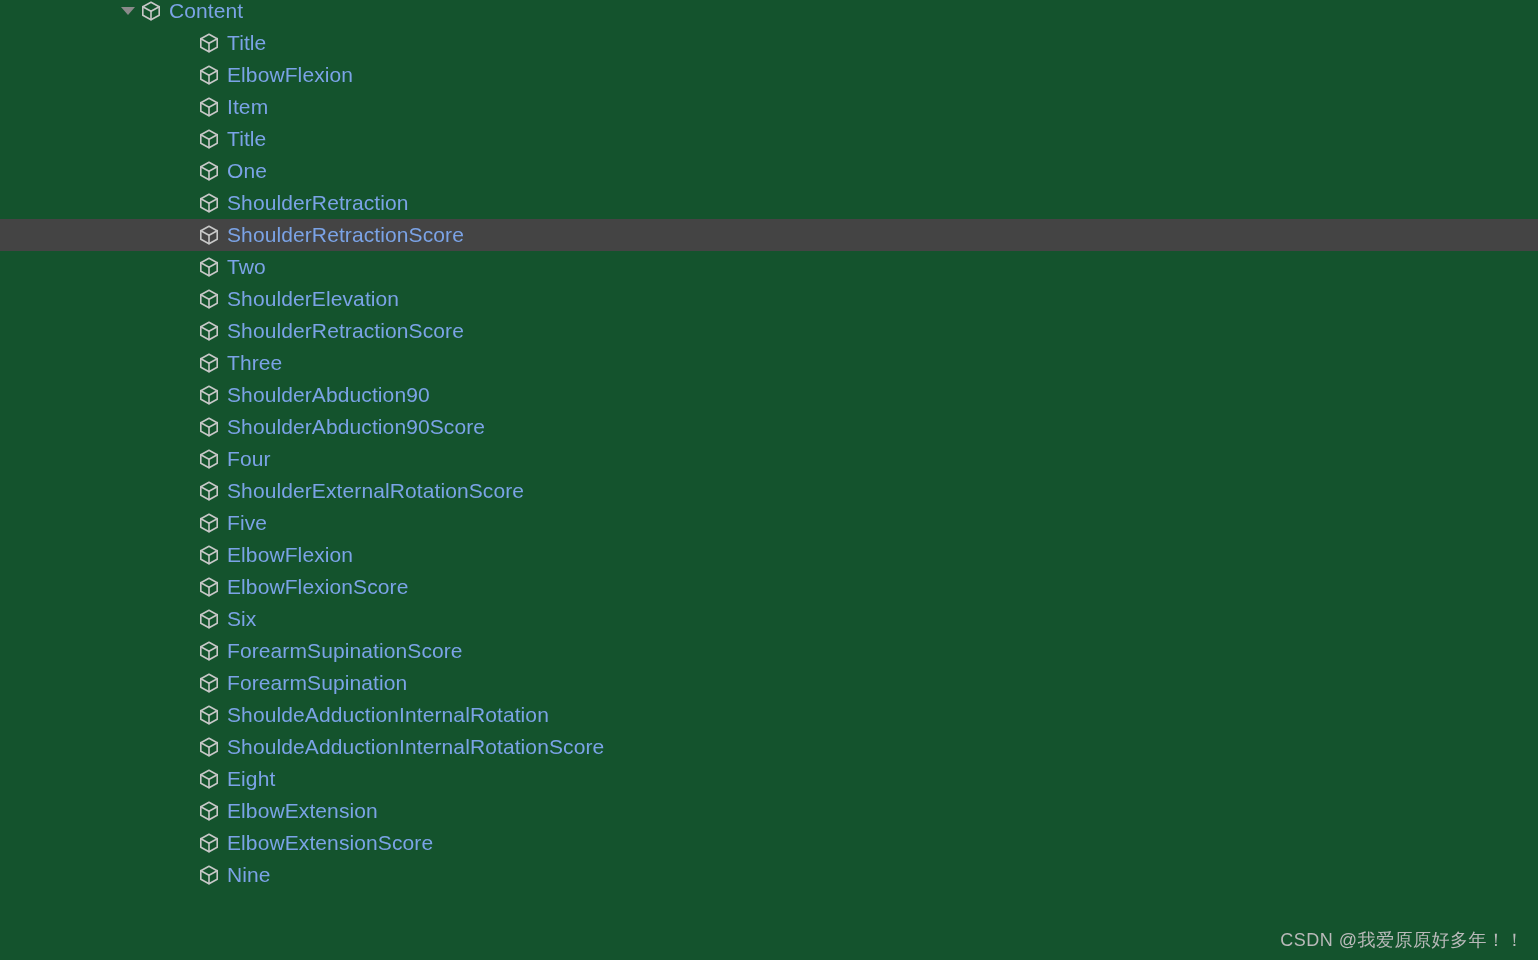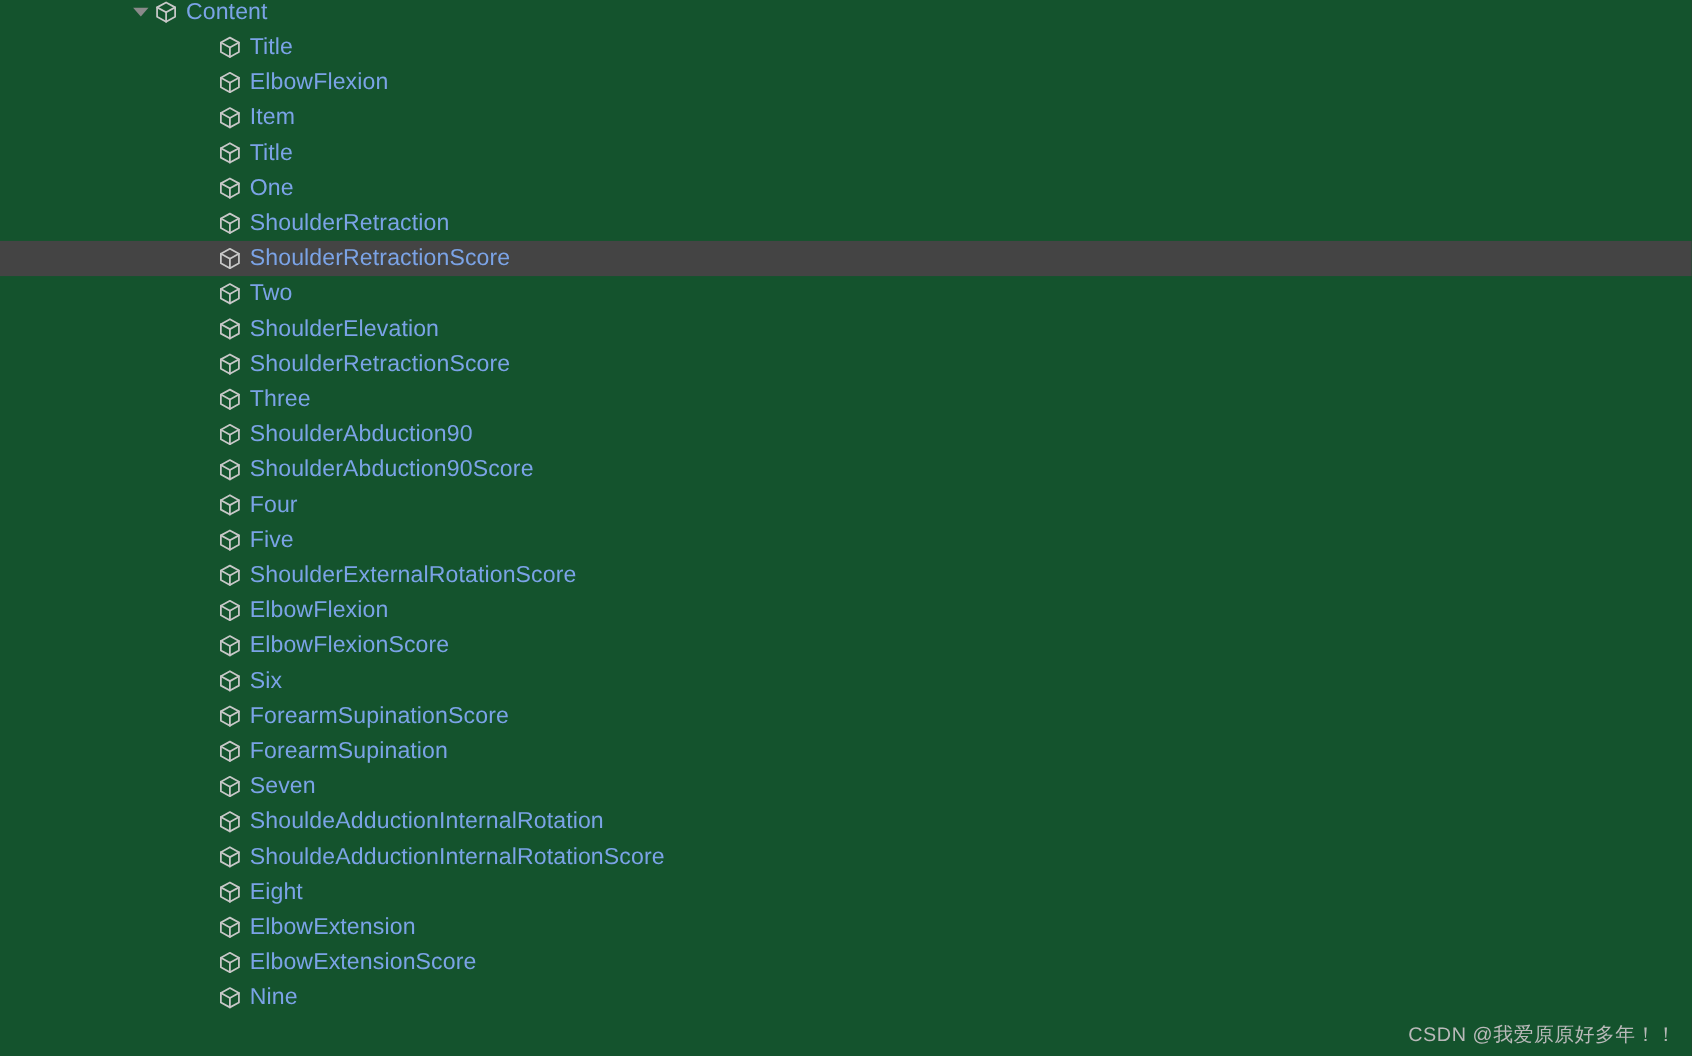--- a/index.html
+++ b/index.html
@@ -326,48 +326,48 @@
         <div class="foldout empty"></div>
         <span class="go-icon">
           <svg viewBox="0 0 24 24" xmlns="http://www.w3.org/2000/svg">
             <g fill="none" stroke="#c8c8c8" stroke-width="1.6" stroke-linejoin="round" stroke-linecap="round">
               <path d="M12 3.2 L20.2 7.7 L20.2 16.3 L12 20.8 L3.8 16.3 L3.8 7.7 Z"></path>
               <path d="M3.8 7.7 L12 12.2 L20.2 7.7"></path>
               <path d="M12 12.2 L12 20.8"></path>
             </g>
           </svg>
         </span>
+        <span class="row-label">ShoulderExternalRotationScore</span>
+      </div>
+      <div class="tree-row">
+        <div class="row-indent" style="width: 175px;"></div>
+        <div class="foldout empty"></div>
+        <span class="go-icon">
+          <svg viewBox="0 0 24 24" xmlns="http://www.w3.org/2000/svg">
+            <g fill="none" stroke="#c8c8c8" stroke-width="1.6" stroke-linejoin="round" stroke-linecap="round">
+              <path d="M12 3.2 L20.2 7.7 L20.2 16.3 L12 20.8 L3.8 16.3 L3.8 7.7 Z"></path>
+              <path d="M3.8 7.7 L12 12.2 L20.2 7.7"></path>
+              <path d="M12 12.2 L12 20.8"></path>
+            </g>
+          </svg>
+        </span>
         <span class="row-label">Five</span>
       </div>
       <div class="tree-row">
         <div class="row-indent" style="width: 175px;"></div>
         <div class="foldout empty"></div>
         <span class="go-icon">
           <svg viewBox="0 0 24 24" xmlns="http://www.w3.org/2000/svg">
             <g fill="none" stroke="#c8c8c8" stroke-width="1.6" stroke-linejoin="round" stroke-linecap="round">
               <path d="M12 3.2 L20.2 7.7 L20.2 16.3 L12 20.8 L3.8 16.3 L3.8 7.7 Z"></path>
               <path d="M3.8 7.7 L12 12.2 L20.2 7.7"></path>
               <path d="M12 12.2 L12 20.8"></path>
             </g>
           </svg>
         </span>
-        <span class="row-label">ShoulderExternalRotationScore</span>
-      </div>
-      <div class="tree-row">
-        <div class="row-indent" style="width: 175px;"></div>
-        <div class="foldout empty"></div>
-        <span class="go-icon">
-          <svg viewBox="0 0 24 24" xmlns="http://www.w3.org/2000/svg">
-            <g fill="none" stroke="#c8c8c8" stroke-width="1.6" stroke-linejoin="round" stroke-linecap="round">
-              <path d="M12 3.2 L20.2 7.7 L20.2 16.3 L12 20.8 L3.8 16.3 L3.8 7.7 Z"></path>
-              <path d="M3.8 7.7 L12 12.2 L20.2 7.7"></path>
-              <path d="M12 12.2 L12 20.8"></path>
-            </g>
-          </svg>
-        </span>
         <span class="row-label">ElbowFlexion</span>
       </div>
       <div class="tree-row">
         <div class="row-indent" style="width: 175px;"></div>
         <div class="foldout empty"></div>
         <span class="go-icon">
           <svg viewBox="0 0 24 24" xmlns="http://www.w3.org/2000/svg">
             <g fill="none" stroke="#c8c8c8" stroke-width="1.6" stroke-linejoin="round" stroke-linecap="round">
               <path d="M12 3.2 L20.2 7.7 L20.2 16.3 L12 20.8 L3.8 16.3 L3.8 7.7 Z"></path>
               <path d="M3.8 7.7 L12 12.2 L20.2 7.7"></path>
@@ -411,34 +411,20 @@
         <span class="go-icon">
           <svg viewBox="0 0 24 24" xmlns="http://www.w3.org/2000/svg">
             <g fill="none" stroke="#c8c8c8" stroke-width="1.6" stroke-linejoin="round" stroke-linecap="round">
               <path d="M12 3.2 L20.2 7.7 L20.2 16.3 L12 20.8 L3.8 16.3 L3.8 7.7 Z"></path>
               <path d="M3.8 7.7 L12 12.2 L20.2 7.7"></path>
               <path d="M12 12.2 L12 20.8"></path>
             </g>
           </svg>
         </span>
         <span class="row-label">ForearmSupination</span>
-      </div>
-      <div class="tree-row">
-        <div class="row-indent" style="width: 175px;"></div>
-        <div class="foldout empty"></div>
-        <span class="go-icon">
-          <svg viewBox="0 0 24 24" xmlns="http://www.w3.org/2000/svg">
-            <g fill="none" stroke="#c8c8c8" stroke-width="1.6" stroke-linejoin="round" stroke-linecap="round">
-              <path d="M12 3.2 L20.2 7.7 L20.2 16.3 L12 20.8 L3.8 16.3 L3.8 7.7 Z"></path>
-              <path d="M3.8 7.7 L12 12.2 L20.2 7.7"></path>
-              <path d="M12 12.2 L12 20.8"></path>
-            </g>
-          </svg>
-        </span>
-        <span class="row-label">Seven</span>
       </div>
       <div class="tree-row">
         <div class="row-indent" style="width: 175px;"></div>
         <div class="foldout empty"></div>
         <span class="go-icon">
           <svg viewBox="0 0 24 24" xmlns="http://www.w3.org/2000/svg">
             <g fill="none" stroke="#c8c8c8" stroke-width="1.6" stroke-linejoin="round" stroke-linecap="round">
               <path d="M12 3.2 L20.2 7.7 L20.2 16.3 L12 20.8 L3.8 16.3 L3.8 7.7 Z"></path>
               <path d="M3.8 7.7 L12 12.2 L20.2 7.7"></path>
               <path d="M12 12.2 L12 20.8"></path>

